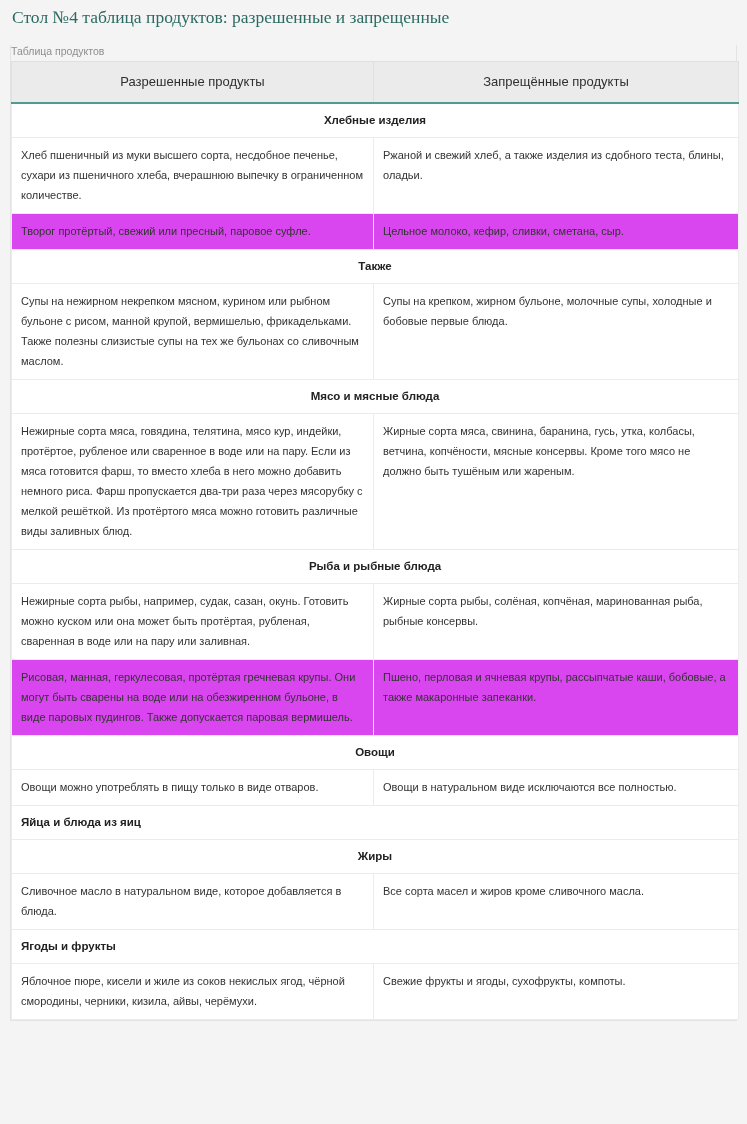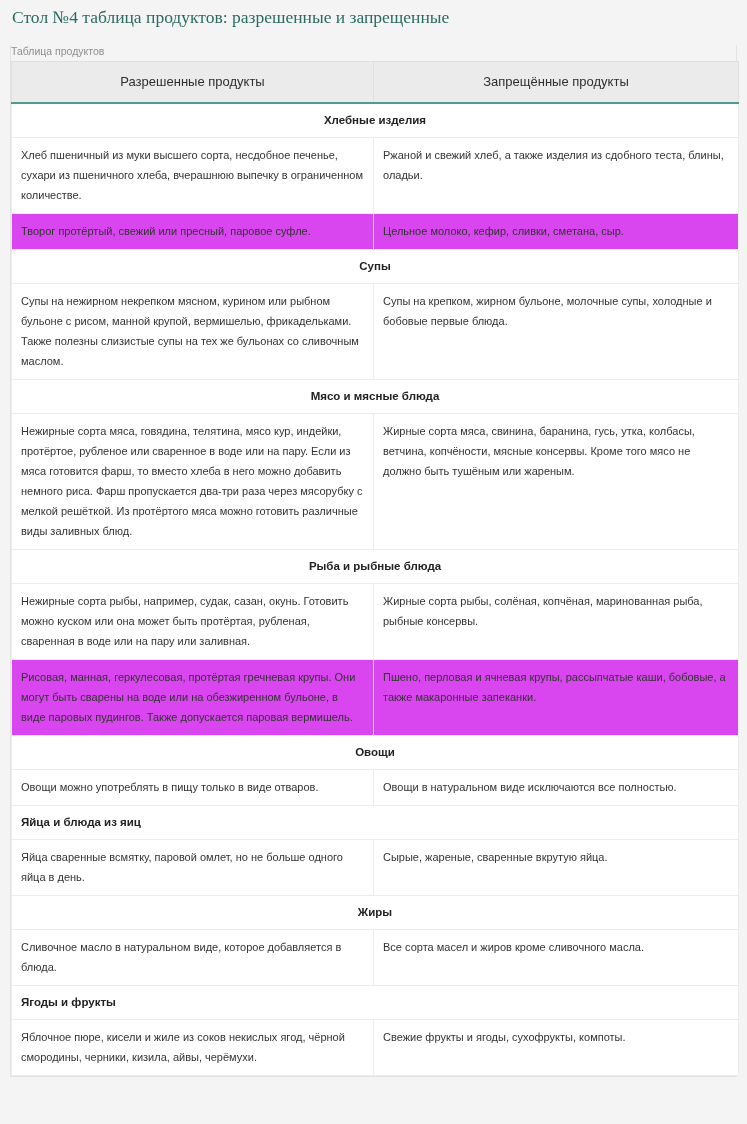--- a/index.html
+++ b/index.html
@@ -110,21 +110,21 @@
           </tr>
           <tr class="data">
             <td>Хлеб пшеничный из муки высшего сорта, несдобное печенье, сухари из пшеничного хлеба, вчерашнюю выпечку в ограниченном количестве.</td>
             <td>Ржаной и свежий хлеб, а также изделия из сдобного теста, блины, оладьи.</td>
           </tr>
           <tr class="data alt">
             <td>Творог протёртый, свежий или пресный, паровое суфле.</td>
             <td>Цельное молоко, кефир, сливки, сметана, сыр.</td>
           </tr>
           <tr class="section">
-            <td colspan="2">Супы</td>
+            <td colspan="2">Также</td>
           </tr>
           <tr class="data">
             <td>Супы на нежирном некрепком мясном, курином или рыбном бульоне с рисом, манной крупой, вермишелью, фрикадельками. Также полезны слизистые супы на тех же бульонах со сливочным маслом.</td>
             <td>Супы на крепком, жирном бульоне, молочные супы, холодные и бобовые первые блюда.</td>
           </tr>
           <tr class="section">
             <td colspan="2">Мясо и мясные блюда</td>
           </tr>
           <tr class="data">
             <td>Нежирные сорта мяса, говядина, телятина, мясо кур, индейки, протёртое, рубленое или сваренное в воде или на пару. Если из мяса готовится фарш, то вместо хлеба в него можно добавить немного риса. Фарш пропускается два-три раза через мясорубку с мелкой решёткой. Из протёртого мяса можно готовить различные виды заливных блюд.</td>
@@ -144,24 +144,20 @@
           <tr class="section">
             <td colspan="2">Овощи</td>
           </tr>
           <tr class="data">
             <td>Овощи можно употреблять в пищу только в виде отваров.</td>
             <td>Овощи в натуральном виде исключаются все полностью.</td>
           </tr>
           <tr class="section left">
             <td colspan="2">Яйца и блюда из яиц</td>
           </tr>
-          <tr class="data">
-            <td>Яйца сваренные всмятку, паровой омлет, но не больше одного яйца в день.</td>
-            <td>Сырые, жареные, сваренные вкрутую яйца.</td>
-          </tr>
           <tr class="section">
             <td colspan="2">Жиры</td>
           </tr>
           <tr class="data">
             <td>Сливочное масло в натуральном виде, которое добавляется в блюда.</td>
             <td>Все сорта масел и жиров кроме сливочного масла.</td>
           </tr>
           <tr class="section left">
             <td colspan="2">Ягоды и фрукты</td>
           </tr>

